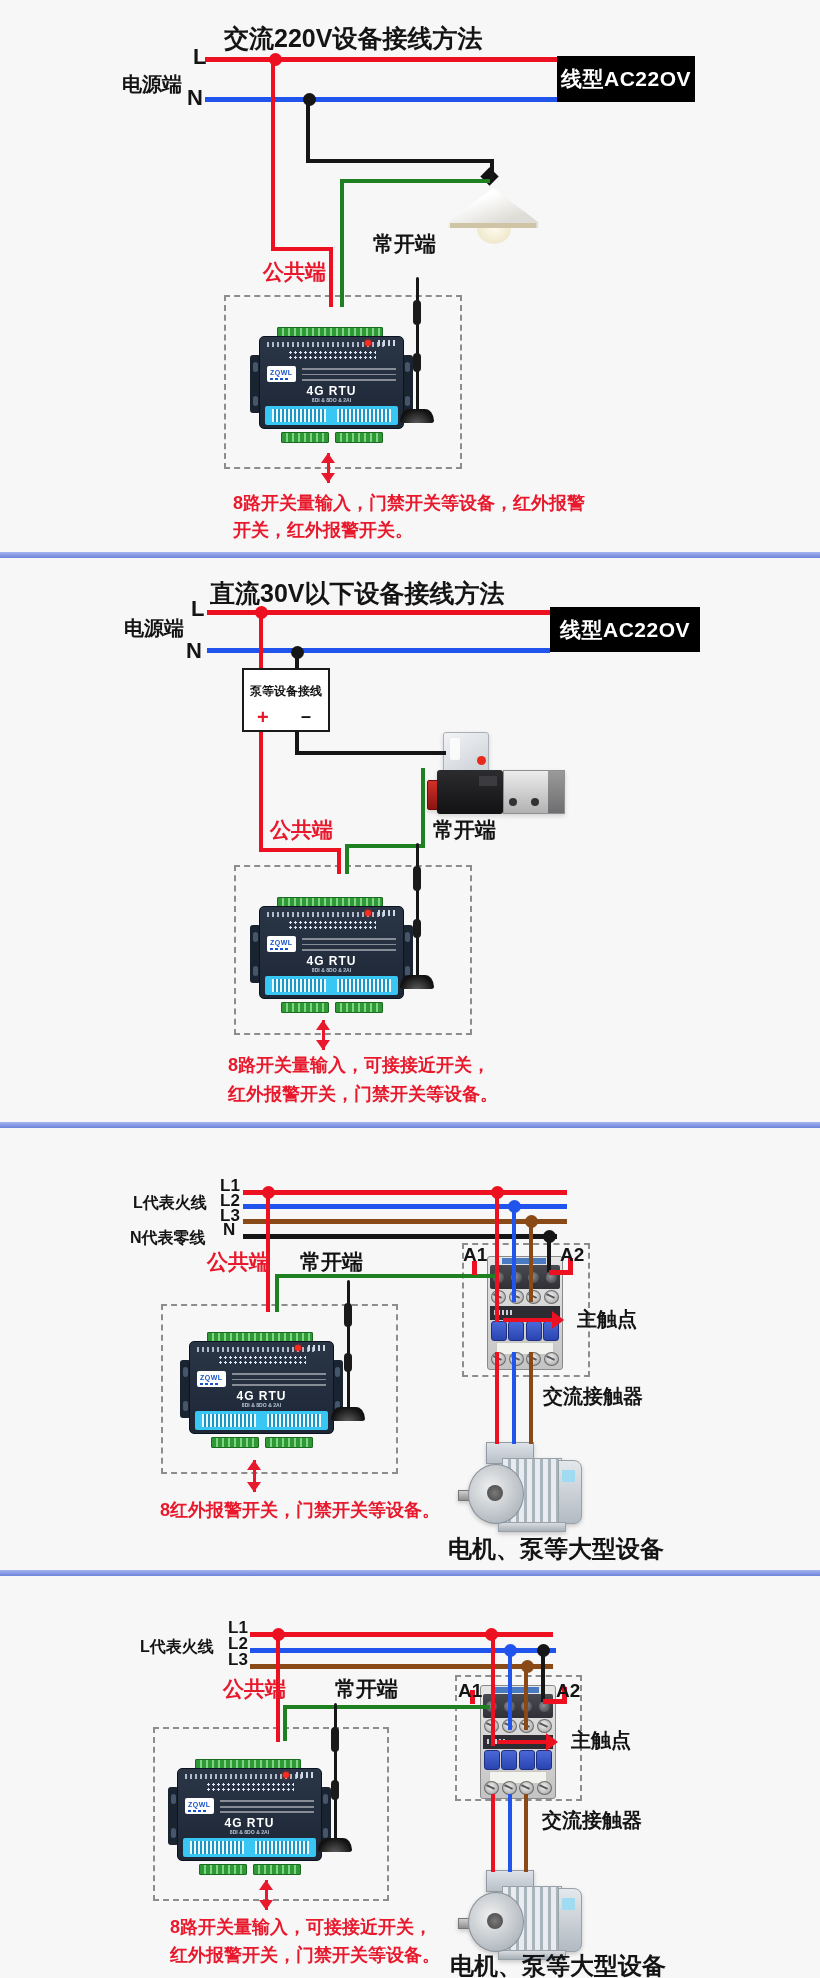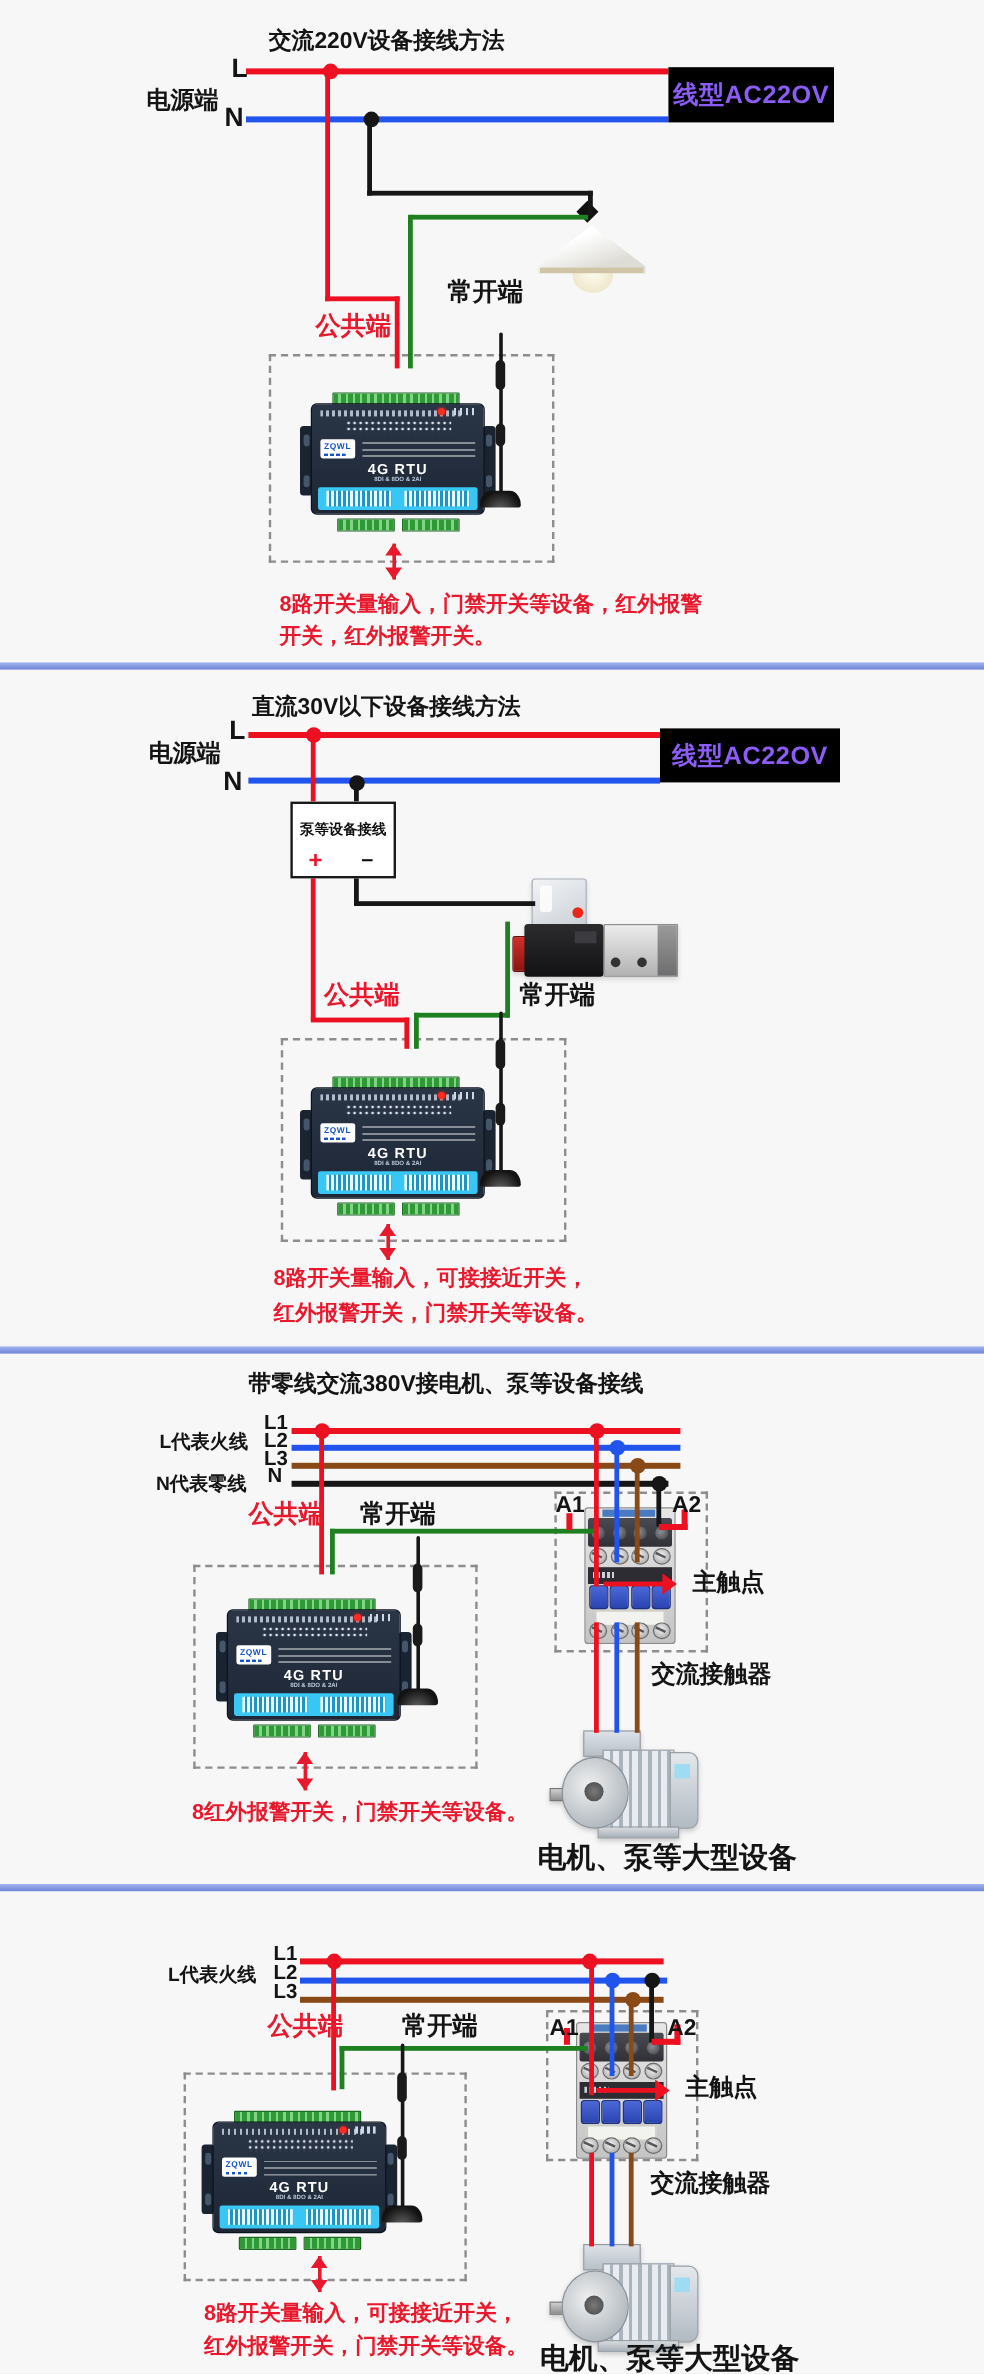--- a/index.html
+++ b/index.html
@@ -1,24 +1,24 @@
 <!DOCTYPE html>
 <html><head>
 <meta charset="utf-8">
 <style>
   html,body{margin:0;padding:0;background:#eee}
   #stage{position:relative;width:820px;height:1978px;background:#f7f7f7;overflow:hidden;
          font-family:"Liberation Sans",sans-serif;cursor:default}
   
   .lbl{position:absolute;font-weight:bold;color:#141414;white-space:nowrap;line-height:1.15;z-index:8}
-  .t23{font-size:19px}.t22{font-size:22px}.t21{font-size:21px}.t20{font-size:20px}
+  .t23{font-size:25px}.t22{font-size:22px}.t21{font-size:21px}.t20{font-size:20px}
   .t19{font-size:19px}.t18{font-size:24px}.t17{font-size:17px}.t16{font-size:16px}
   .redtx{color:#e8192c}
   .note{position:absolute;color:#e8192c;font-weight:bold;font-size:18px;white-space:nowrap;line-height:1.1;z-index:8}
-  .tag{position:absolute;background:#000;color:#8b5cf6;font-weight:bold;font-size:21px;
+  .tag{position:absolute;background:#000;color:#ffffff;font-weight:bold;font-size:21px;
        display:flex;align-items:center;justify-content:center;letter-spacing:.5px;z-index:7}
   
   .w{position:absolute;z-index:4}
   .w.h{height:4px}.w.h5{height:5px}.w.v{width:4px}
   .red{background:#ec1021}.blue{background:#2154ed}.grn{background:#1f8021}
   .brn{background:#8a4a18}.blk{background:#161616}
   .dot{position:absolute;width:13px;height:13px;border-radius:50%;z-index:5}
   .dashed{position:absolute;border:2px dashed #8d8d8d;z-index:2}
   .divider{position:absolute;left:0;width:820px;height:6px;z-index:9;
            background:linear-gradient(#a4b4f0,#6d84d8)}
@@ -258,21 +258,20 @@
     <i class="ant-s2"></i>
     <i class="ant-base"></i>
   </div>
   <div class="varrow" style="left:316px;top:1013px;height:44px">
       <i></i>
     </div>
   <span class="note" style="left:228px;top:1056px">8路开关量输入，可接接近开关，</span>
   <span class="note" style="left:228px;top:1085px">红外报警开关，门禁开关等设备。</span>
   <div class="divider" style="top:1122px"></div>
 
-  <span class="lbl t23" style="left:207px;top:1143px">带零线交流380V接电机、泵等设备接线</span>
   <span class="lbl t17" style="left:220px;top:1176px">L1</span>
   <span class="lbl t17" style="left:220px;top:1191px">L2</span>
   <span class="lbl t17" style="left:220px;top:1206px">L3</span>
   <span class="lbl t17" style="left:223px;top:1220px">N</span>
   <span class="lbl t16" style="left:133px;top:1194px">L代表火线</span>
   <span class="lbl t16" style="left:130px;top:1229px">N代表零线</span>
   <i class="w h5 red" style="left:243px;top:1190px;width:324px"></i>
   <i class="w h5 blue" style="left:243px;top:1204px;width:324px"></i>
   <i class="w h5 brn" style="left:243px;top:1219px;width:324px"></i>
   <i class="w h5 blk" style="left:243px;top:1234px;width:314px"></i>

